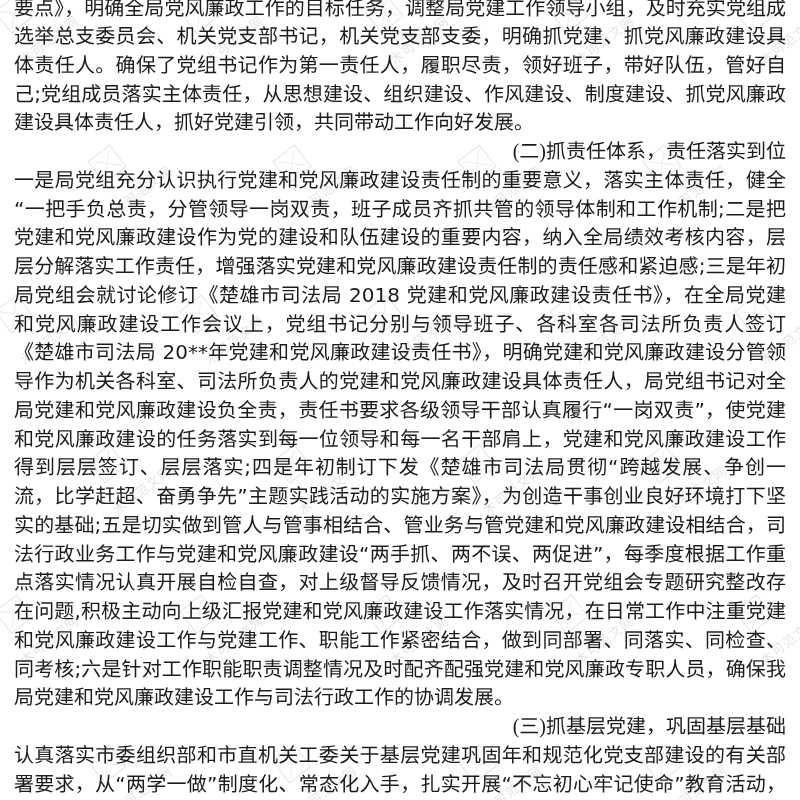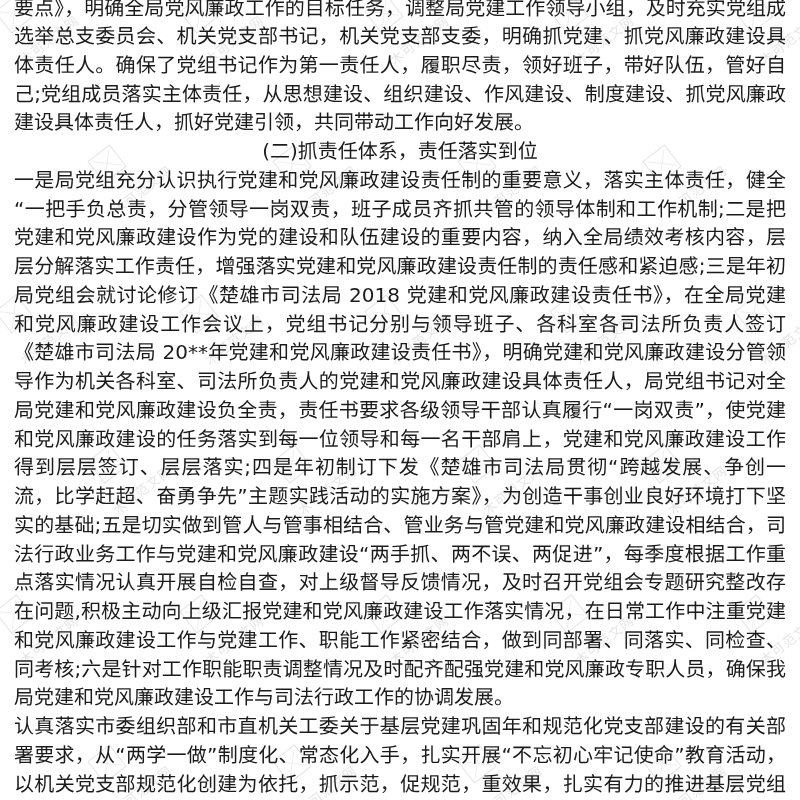--- a/index.html
+++ b/index.html
@@ -85,21 +85,22 @@
     color: #1b1b1b;
     text-align: justify;
     text-justify: inter-ideograph;
     letter-spacing: 0;
     font-family: "DejaVu Sans", "Liberation Sans", sans-serif;
     font-weight: 400;
     -webkit-font-smoothing: none;
   }
 
   .para.heading {
-    text-align: center;
+    text-align: right;
+    font-family: Liberation Serif, serif;
   }
 
   
   #first-clipped {
     position: relative;
     height: 22px;
     overflow: hidden;
   }
   #first-clipped .para {
     position: absolute;
@@ -175,17 +176,18 @@
     <div id="first-clipped">
       <p class="para">要点》，明确全局党风廉政工作的目标任务，调整局党建工作领导小组，及时充实党组成员，</p>
     </div>
 
     <p class="para">选举总支委员会、机关党支部书记，机关党支部支委，明确抓党建、抓党风廉政建设具体责任人。确保了党组书记作为第一责任人，履职尽责，领好班子，带好队伍，管好自己;党组成员落实主体责任，从思想建设、组织建设、作风建设、制度建设、抓党风廉政建设具体责任人，抓好党建引领，共同带动工作向好发展。</p>
 
     <p class="para heading">(二)抓责任体系，责任落实到位</p>
 
     <p class="para">一是局党组充分认识执行党建和党风廉政建设责任制的重要意义，落实主体责任，健全“一把手负总责，分管领导一岗双责，班子成员齐抓共管的领导体制和工作机制;二是把党建和党风廉政建设作为党的建设和队伍建设的重要内容，纳入全局绩效考核内容，层层分解落实工作责任，增强落实党建和党风廉政建设责任制的责任感和紧迫感;三是年初局党组会就讨论修订《楚雄市司法局 2018 党建和党风廉政建设责任书》，在全局党建和党风廉政建设工作会议上，党组书记分别与领导班子、各科室各司法所负责人签订《楚雄市司法局 20**年党建和党风廉政建设责任书》，明确党建和党风廉政建设分管领导作为机关各科室、司法所负责人的党建和党风廉政建设具体责任人，局党组书记对全局党建和党风廉政建设负全责，责任书要求各级领导干部认真履行“一岗双责”，使党建和党风廉政建设的任务落实到每一位领导和每一名干部肩上，党建和党风廉政建设工作得到层层签订、层层落实;四是年初制订下发《楚雄市司法局贯彻“跨越发展、争创一流，比学赶超、奋勇争先”主题实践活动的实施方案》，为创造干事创业良好环境打下坚实的基础;五是切实做到管人与管事相结合、管业务与管党建和党风廉政建设相结合，司法行政业务工作与党建和党风廉政建设“两手抓、两不误、两促进”，每季度根据工作重点落实情况认真开展自检自查，对上级督导反馈情况，及时召开党组会专题研究整改存在问题,积极主动向上级汇报党建和党风廉政建设工作落实情况，在日常工作中注重党建和党风廉政建设工作与党建工作、职能工作紧密结合，做到同部署、同落实、同检查、同考核;六是针对工作职能职责调整情况及时配齐配强党建和党风廉政专职人员，确保我局党建和党风廉政建设工作与司法行政工作的协调发展。</p>
 
+    <p class="para heading">(三)抓基层党建，巩固基层基础</p>
 
     <p class="para">认真落实市委组织部和市直机关工委关于基层党建巩固年和规范化党支部建设的有关部署要求，从“两学一做”制度化、常态化入手，扎实开展“不忘初心牢记使命”教育活动，以机关党支部规范化创建为依托，抓示范，促规范，重效果，扎实有力的推进基层党组织建设有序</p>
 
   </div>
 </div>
 
 </body></html>

